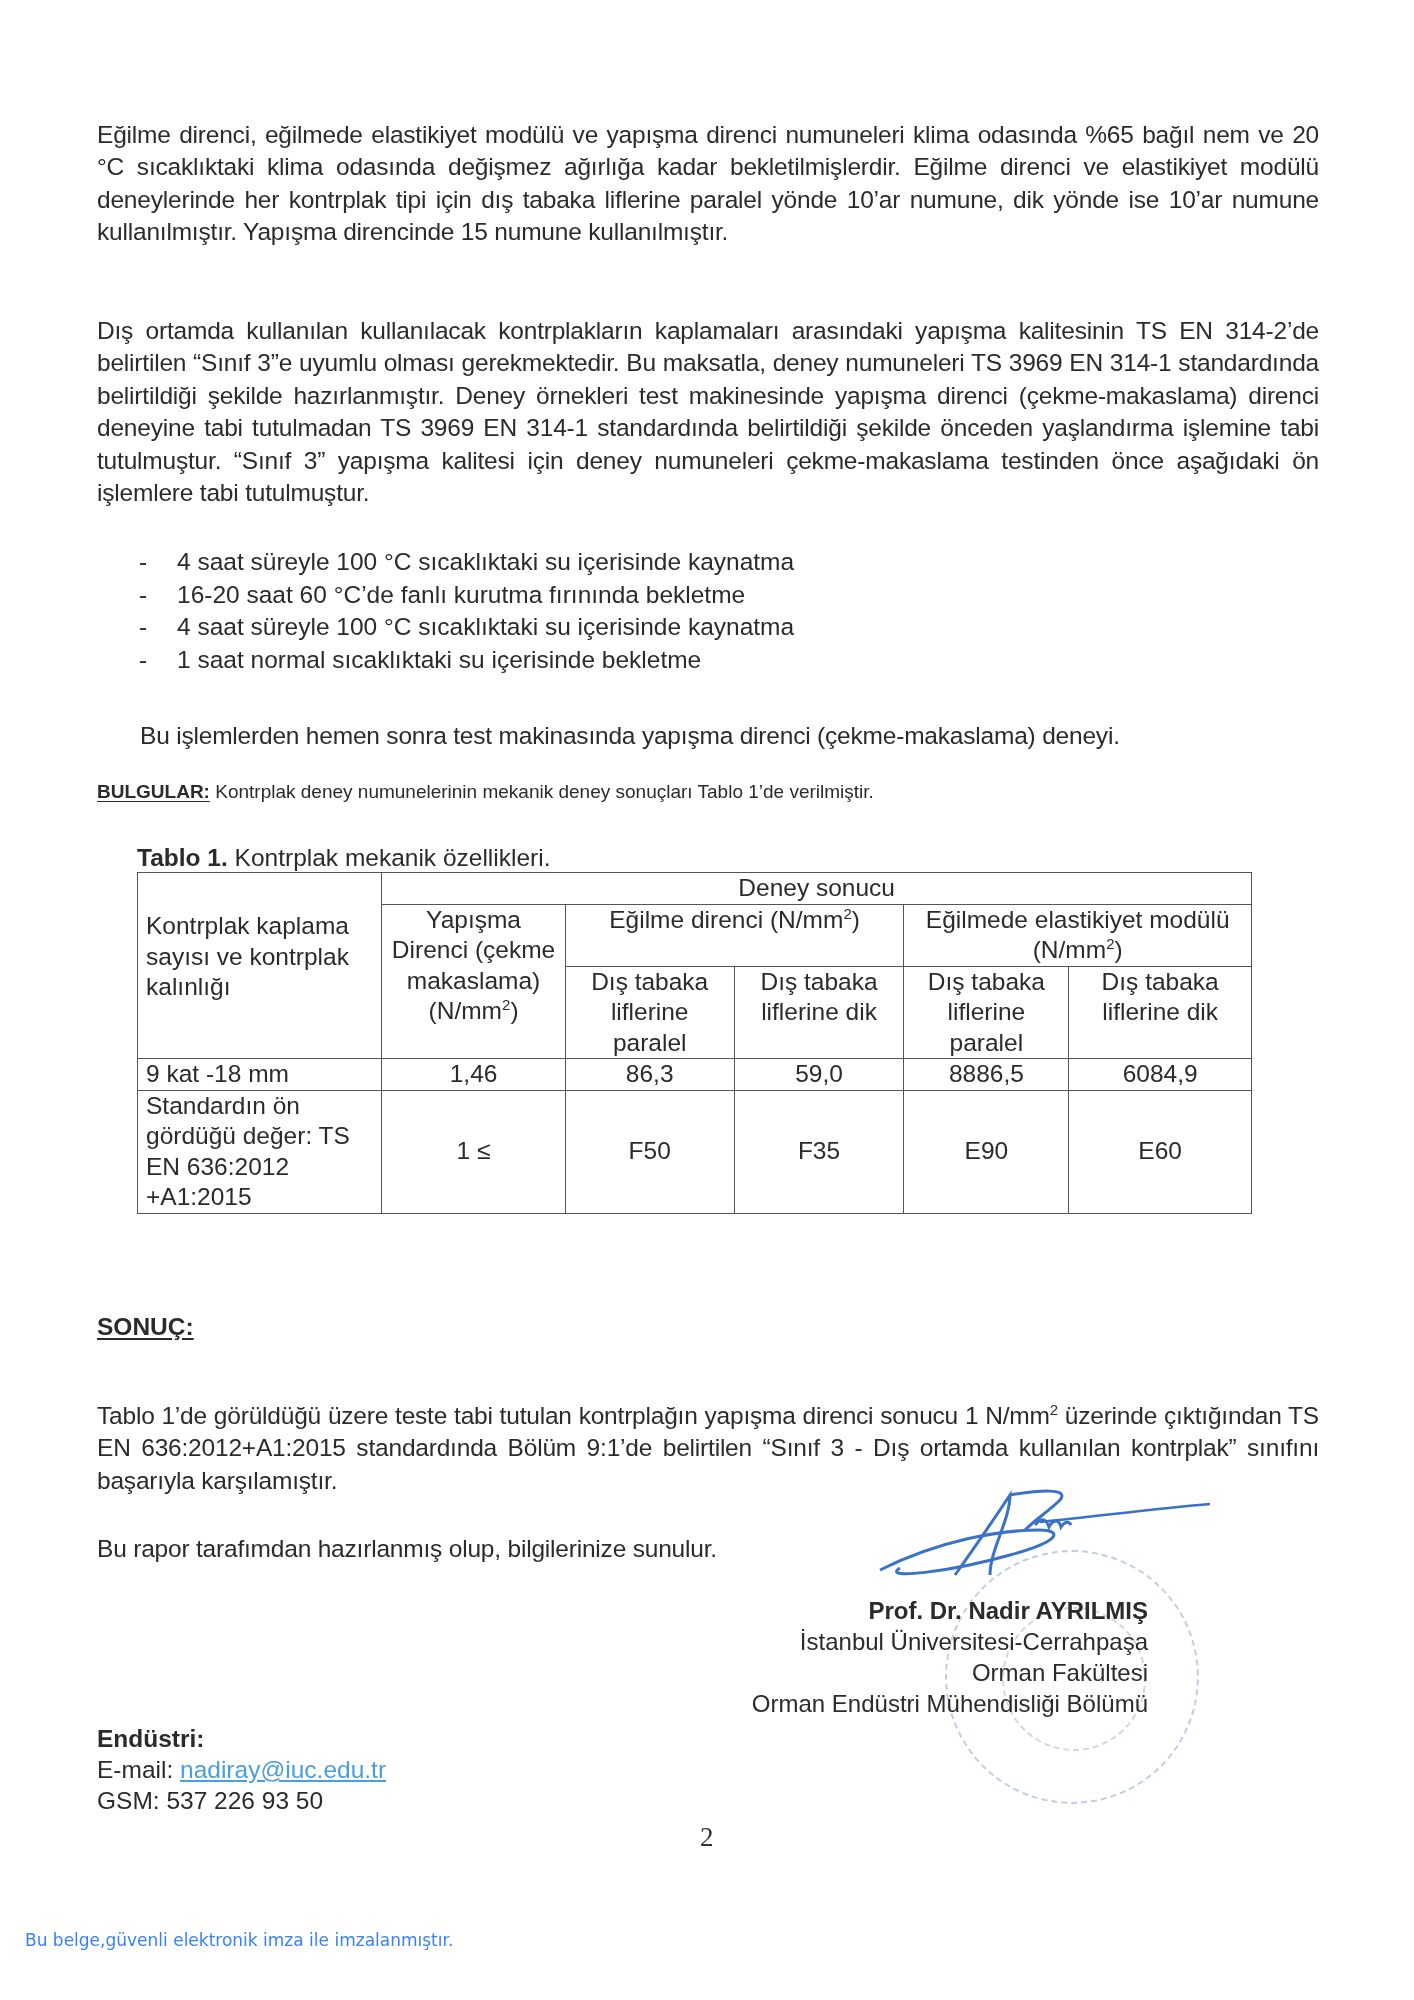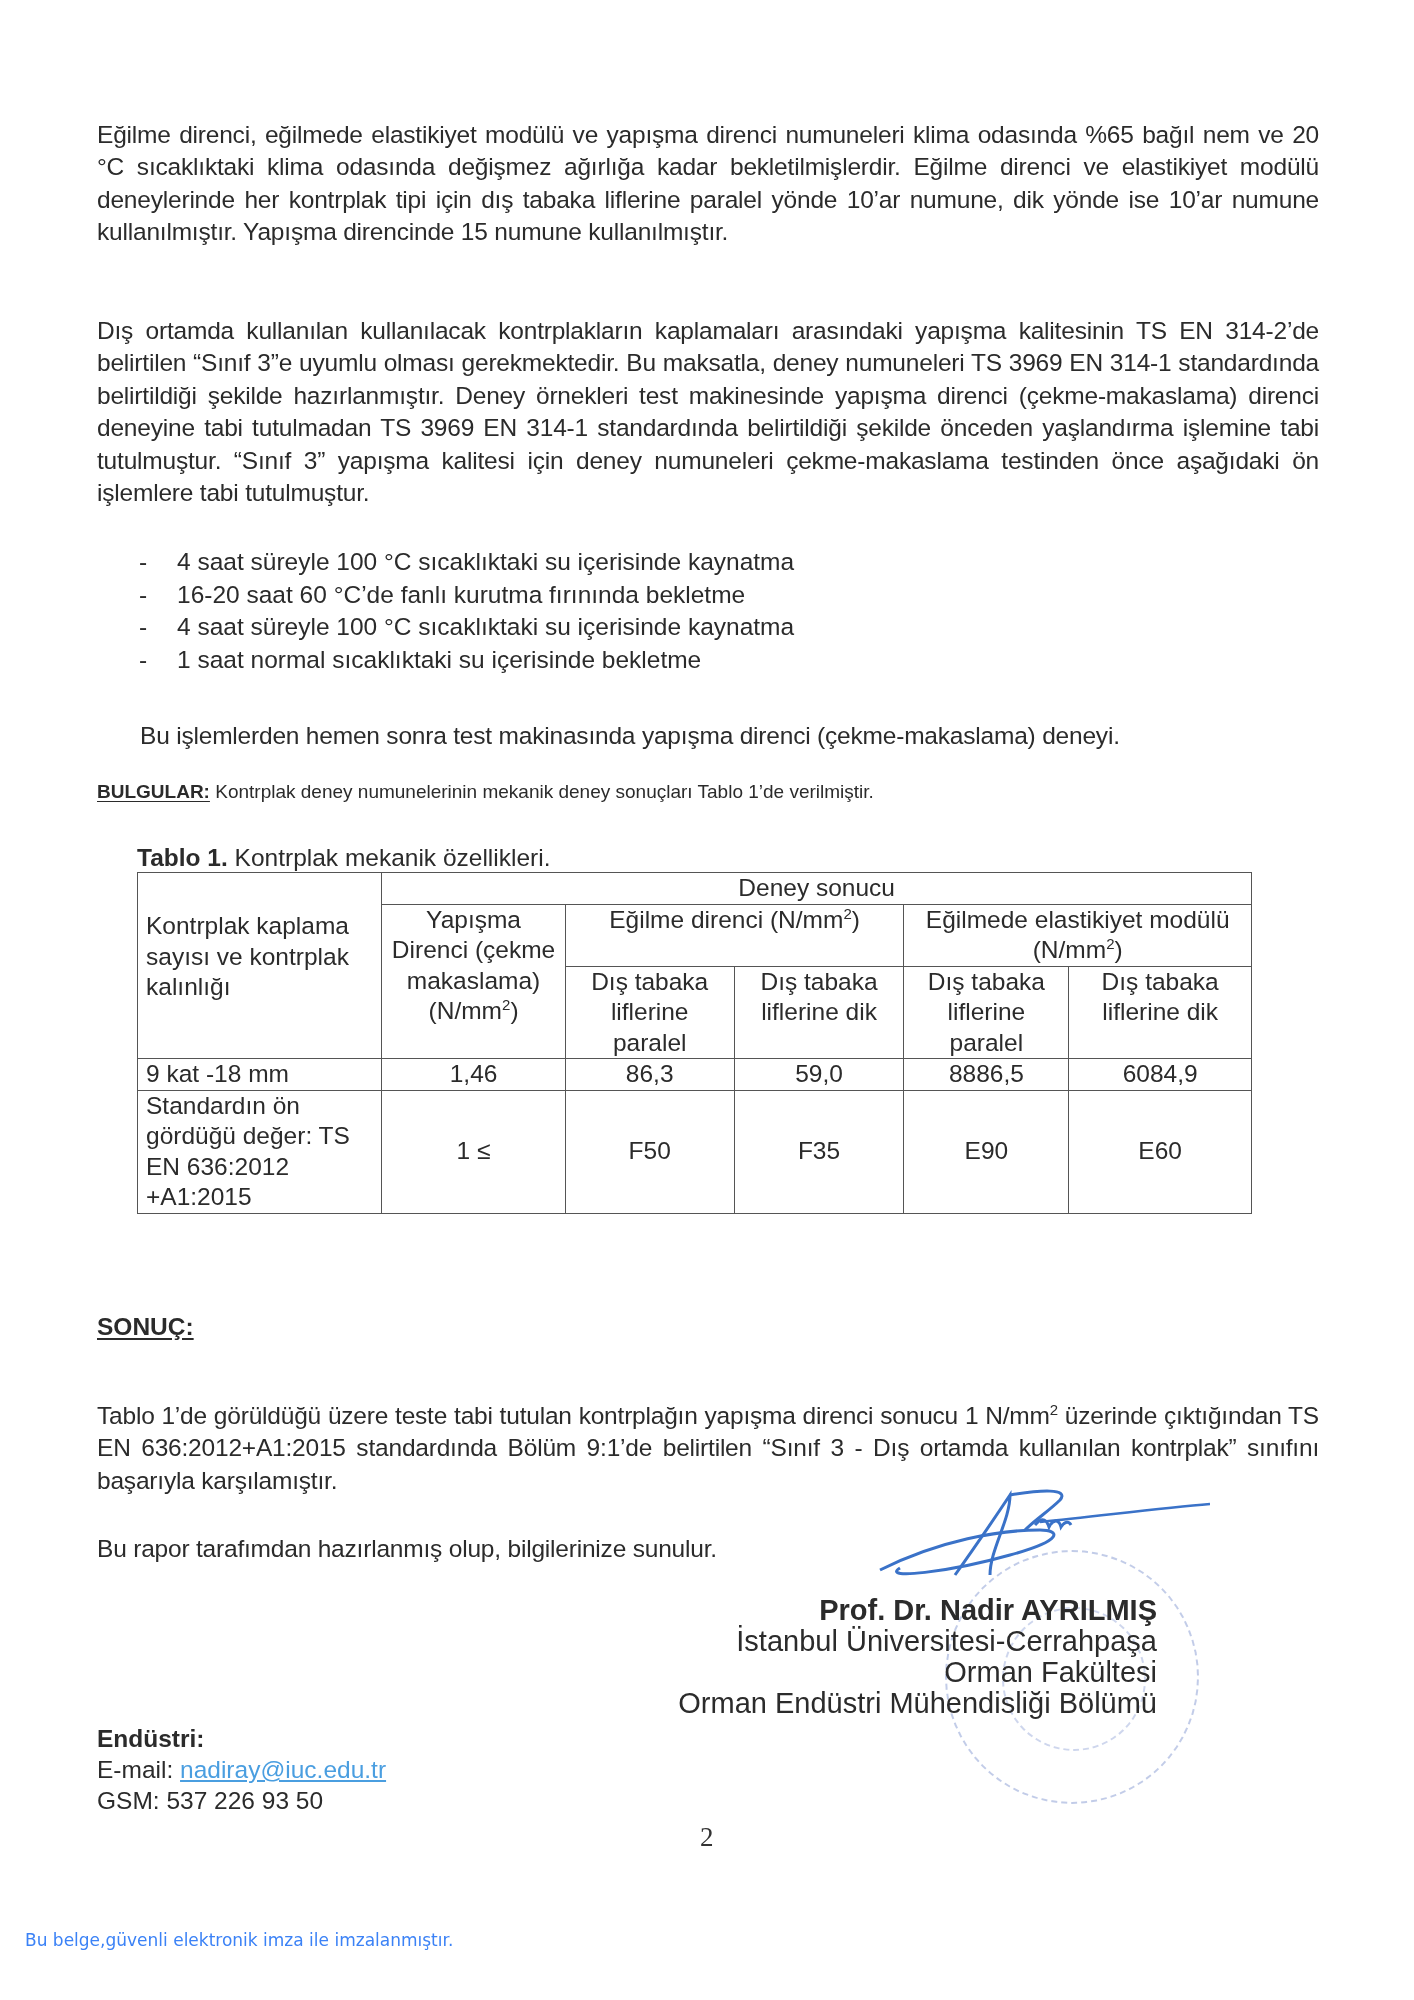--- a/index.html
+++ b/index.html
@@ -22,21 +22,21 @@
   table.results { position: absolute; left: 137px; top: 872px; border-collapse: collapse;
                   font-size: 24.5px; line-height: 30.5px; }
   table.results td { border: 1.5px solid #555; padding: 0 8px; vertical-align: top; text-align: center; }
   table.results td.left { text-align: left; }
   table.results td.mid { vertical-align: middle; }
   sup { font-size: 15px; line-height: 0; }
   .sonuc { position: absolute; left: 97px; top: 1313px; font-size: 24.5px; font-weight: bold;
            text-decoration: underline; text-underline-offset: 3px; }
   .p4 { top: 1375px; }
   .p5 { top: 1508px; left: 97px; width: auto; }
-  .sig-block { position: absolute; right: 95px; top: 1595px; text-align: right; font-size: 29px; line-height: 31px; }
+  .sig-block { position: absolute; right: 104px; top: 1595px; text-align: right; font-size: 24px; line-height: 31px; }
   .sig-block .name { font-weight: bold; }
   .stamp { position: absolute; left: 945px; top: 1550px; width: 250px; height: 250px; border-radius: 50%;
            border: 2px dashed rgba(80,110,190,0.35); }
   .stamp::after { content: ""; position: absolute; left: 55px; top: 55px; width: 140px; height: 140px;
            border-radius: 50%; border: 2px dashed rgba(80,110,190,0.28); }
   .signature { position: absolute; left: 860px; top: 1480px; width: 360px; height: 110px; }
   .contact { position: absolute; left: 97px; top: 1723px; font-size: 24.5px; line-height: 31px; }
   .contact .title { font-weight: bold; }
   .contact a { color: #4a9ee0; text-decoration: underline; }
   .pagenum { position: absolute; left: 700px; top: 1822px; font-family: "Liberation Serif", serif; font-size: 27px; color: #333; }

